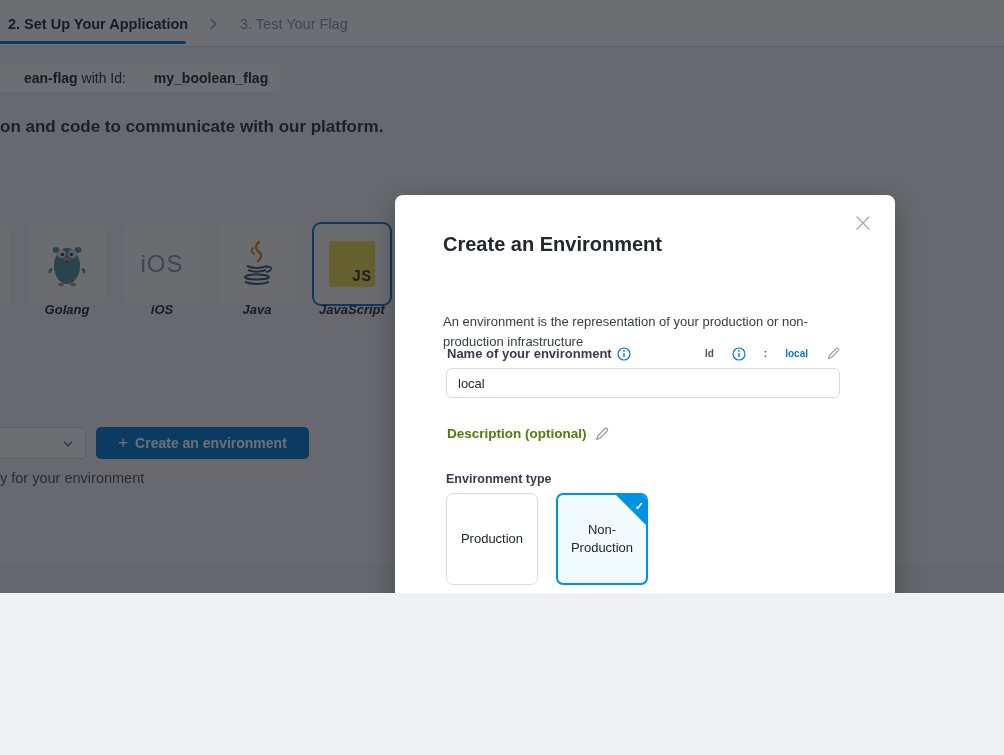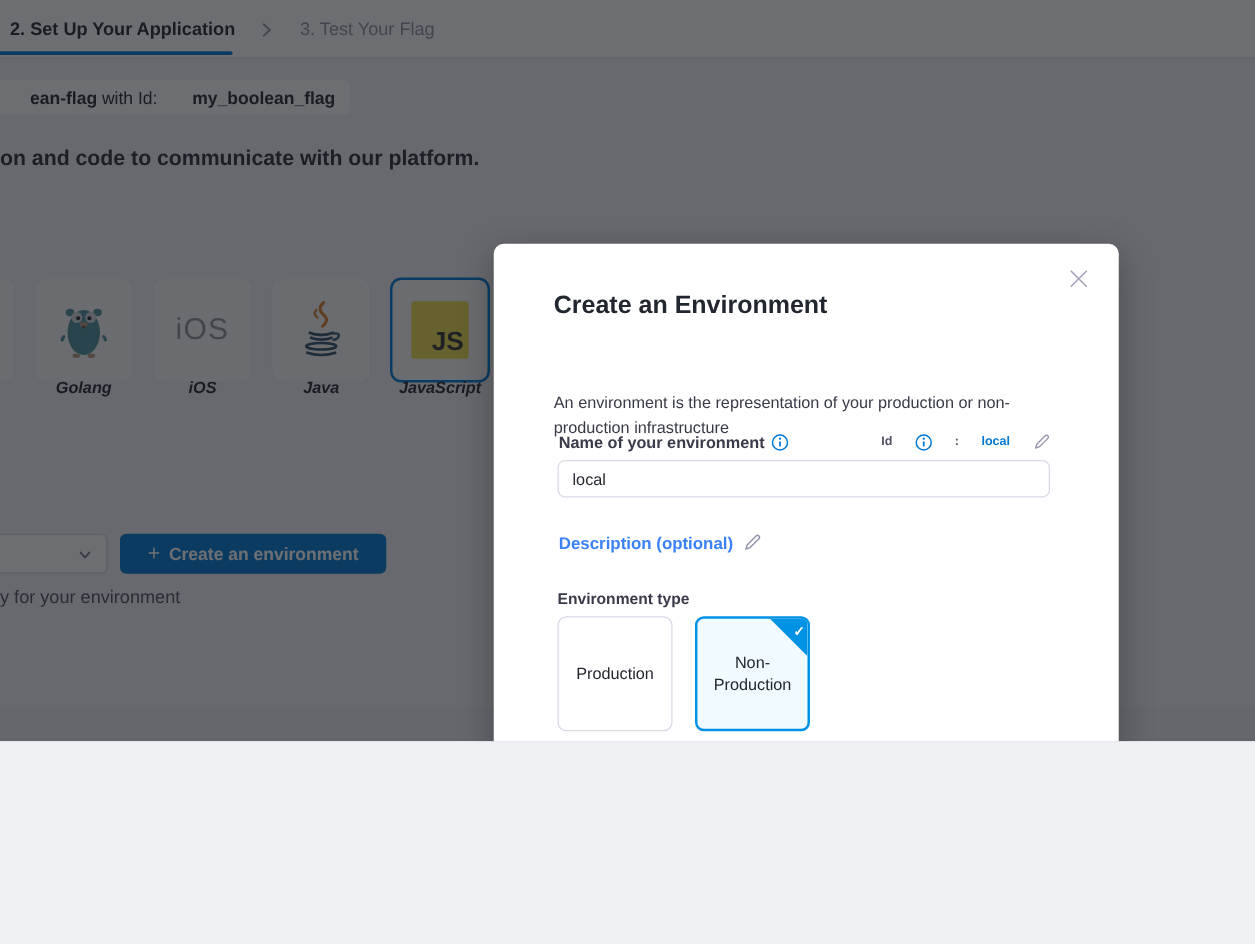--- a/index.html
+++ b/index.html
@@ -24,21 +24,21 @@
   .flag-pill b { font-weight:700;margin-left:24px; }
   .headline { position:absolute; left:0; top:117px; font-size:17px; font-weight:700; color:#2b2f36; }
 
   .sdk-card { position:absolute; top:222px; width:80px; height:84px; background:#f7f8fa;
               border:1px solid #e9ebf1; border-radius:9px; display:flex; align-items:center; justify-content:center; }
   .sdk-card.selected { border:2px solid #0278d5; }
   .sdk-label { position:absolute; top:302px; width:80px; text-align:center; font-size:13px;
                font-weight:600; color:#22272f;font-style:italic; }
   .ios-text { font-size:24px; font-weight:300; color:#8e9299; letter-spacing:1px; }
   .js-tile { width:46px; height:46px; background:#f0db4f; border-radius:2px; position:relative; }
-  .js-tile span { position:absolute; right:4px; bottom:1px; font-size:21px; font-weight:700; color:#323330; }
+  .js-tile span { position:absolute; right:4px; bottom:1px; font-size:16px; font-weight:700; color:#323330;font-family:Liberation Mono, monospace; }
 
   .env-select { position:absolute; left:-95px; top:427px; width:181px; height:32px; background:#fdfdfe;
                 border:1px solid #cfd1db; border-radius:5px; }
   .env-select .dd { position:absolute; right:11px; top:10px; }
   .create-env-btn { position:absolute; left:96px; top:427px; width:213px; height:32px; background:#0278d5;
                     border:none; border-radius:5px; color:#fff; font-weight:700; font-size:14px;
                     display:flex; align-items:center; justify-content:center; gap:7px; cursor:pointer;
                     font-family:"Liberation Sans",sans-serif; }
   .create-env-btn .plus { font-size:17px; font-weight:400; margin-top:-1px; }
   .partial-line { position:absolute; left:0; top:470px; font-size:14.5px; color:#4d4f5c; }
@@ -55,22 +55,22 @@
   .modal-desc { position:absolute; left:48px; top:117px; width:392px; font-size:13px; line-height:20px;
                 color:#383a46; }
   .name-row-label { position:absolute; left:52px; top:151px; font-size:13px; font-weight:600; color:#3a3b4a;
                     display:flex; align-items:center; gap:5px; }
   .id-group { position:absolute; right:54px; top:151px; font-size:10px; color:#4f5162; font-weight:600;
               display:flex; align-items:center; gap:18px; }
   .id-group .id-value { color:#0278d5; }
   .name-input { position:absolute; left:51px; top:173px; width:394px; height:30px; border:1px solid #d9dae6;
                 border-radius:6px; padding:0 11px; font-size:13px; color:#22272f;
                 font-family:"Liberation Sans",sans-serif; outline:none; background:#fff; }
-  .desc-label { position:absolute; left:52px; top:231px; font-size:13.5px; font-weight:600; color:#3b82f6;
-                display:flex; align-items:center; gap:7px; }
+  .desc-label { position:absolute; left:52px; top:231px; font-size:13.5px; font-weight:600; color:#4d7c0f;
+                display:flex; align-items:flex-start; gap:7px; }
   .envtype-label { position:absolute; left:51px; top:277px; font-size:12.5px; font-weight:600; color:#3a3b4a; }
   .type-card { position:absolute; top:298px; width:92px; height:92px; background:#fff;
                border:1px solid #d9dae6; border-radius:7px; overflow:hidden; cursor:pointer;
                display:flex; align-items:center; justify-content:center; text-align:center;
                font-size:13px; line-height:18px; color:#22272f; font-family:"Liberation Sans",sans-serif;
                padding:0 9px; }
   .type-card.prod { left:51px; }
   .type-card.nonprod { left:161px; background:#f0faff; border:2px solid #0092e4; }
   .corner-check { position:absolute; top:0; right:0; width:0; height:0;
                   border-top:30px solid #0092e4; border-left:30px solid transparent; }

